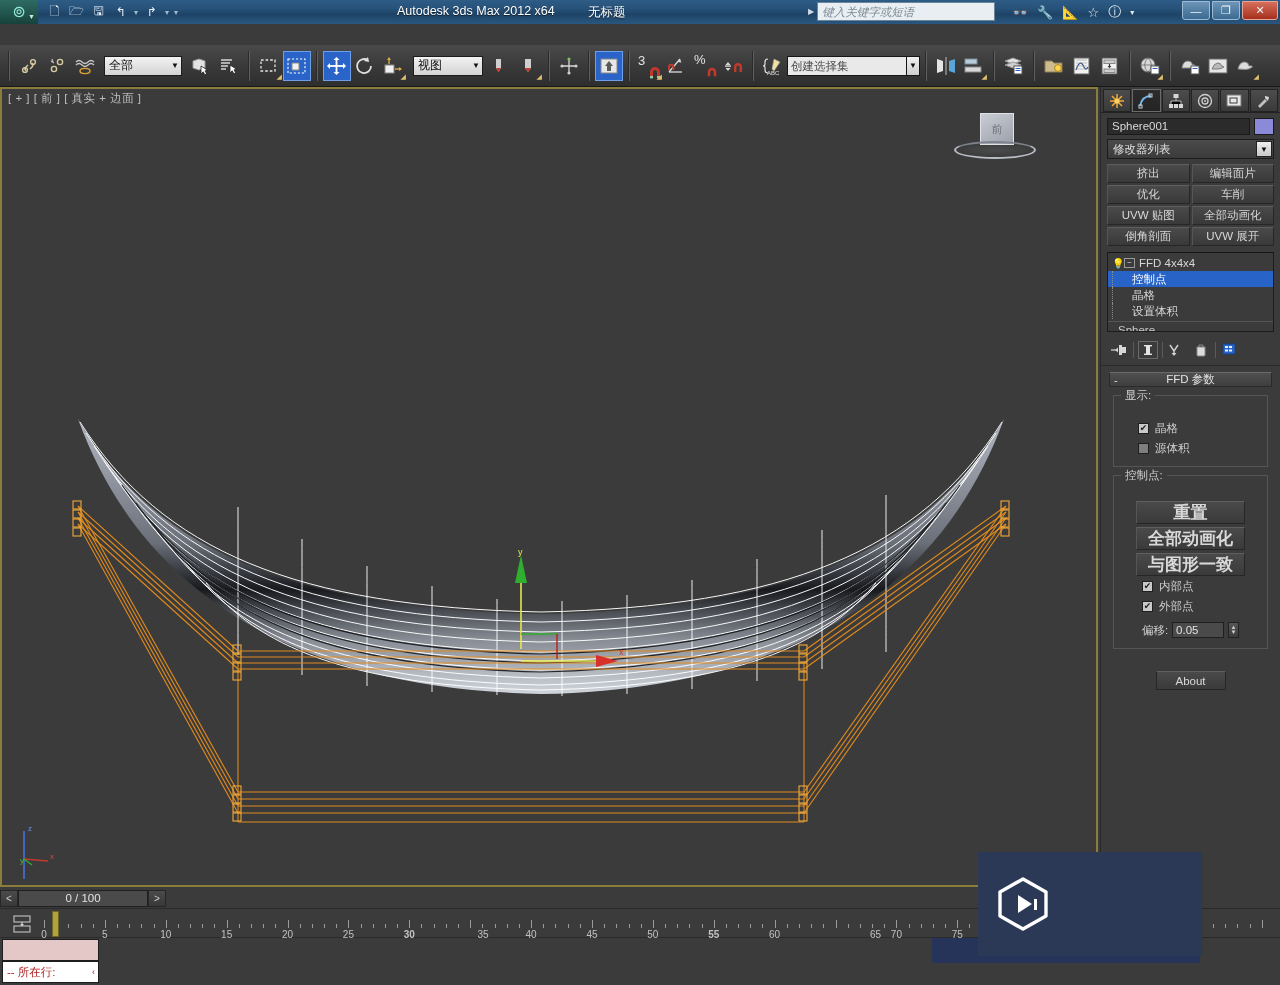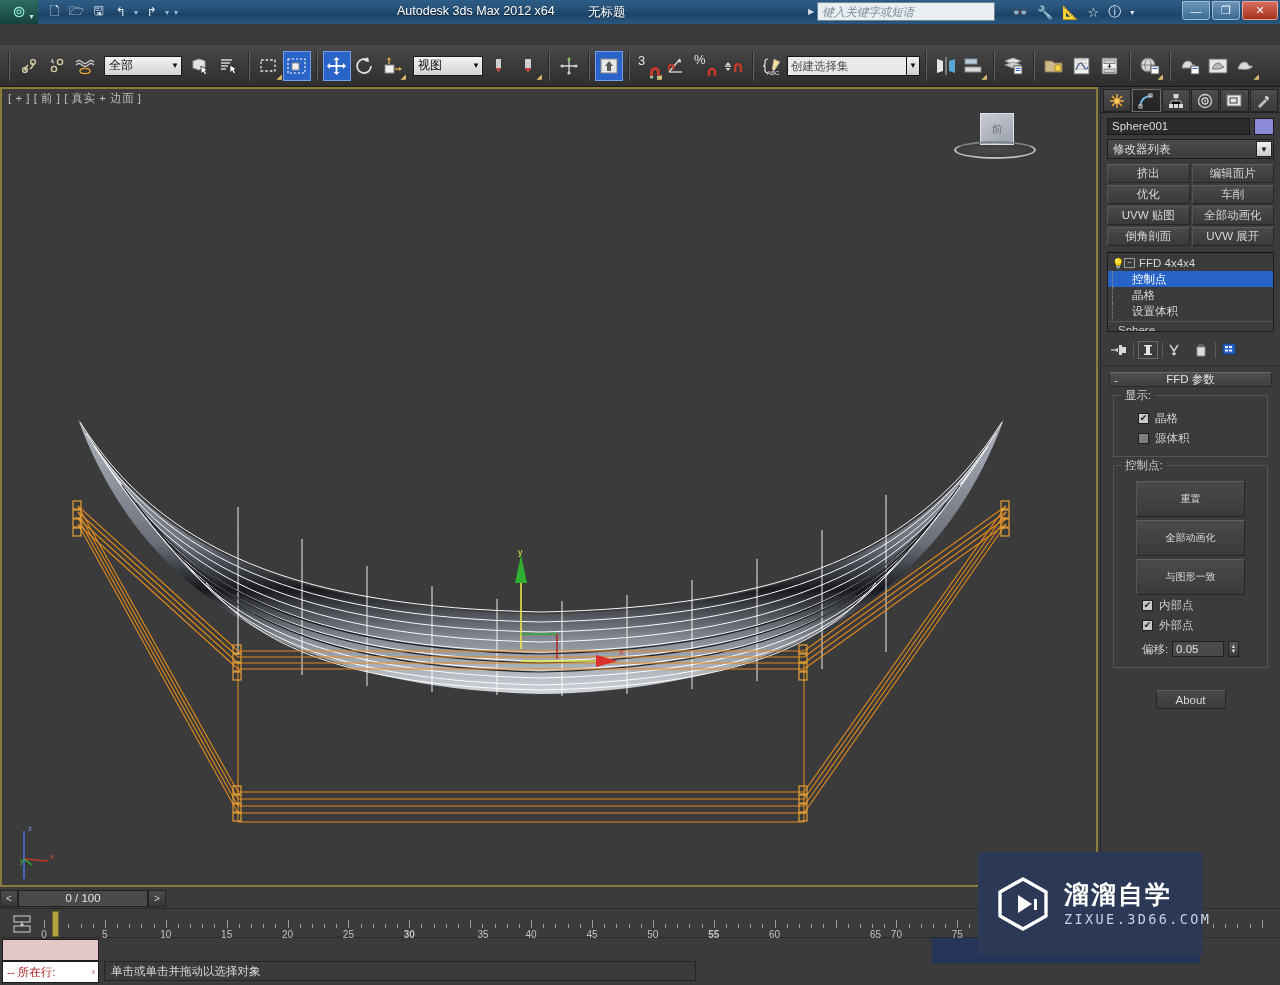--- a/index.html
+++ b/index.html
@@ -190,44 +190,44 @@
 
   .rollout{ margin:6px 8px 0 8px; }
   .rollout-hd{
     height:15px; background:linear-gradient(180deg,#4f4f4f,#3e3e3e);
     border:1px solid #2a2a2a; border-top-color:#6a6a6a;
     display:flex; align-items:center; justify-content:center; position:relative;
     font-size:11.5px; color:#e3e3e3;
   }
   .rollout-hd .minus{ position:absolute; left:4px; font-size:11px; color:#ddd;}
   .group{
-    margin:8px 4px 0 4px; border:1px solid #555; position:relative; padding:12px 8px 8px 8px;
+    margin:8px 4px 0 4px; border:1px solid #555; position:relative; padding:22px 8px 8px 8px;
   }
   .group > .gt{
     position:absolute; left:7px; top:-8px; background:#3b3b3b; padding:0 4px;
     font-size:11.5px; color:#cfcfcf;
   }
   .chk-row{ display:flex; align-items:center; gap:6px; height:20px; padding-left:16px;}
   .chk{
     width:11px; height:11px; background:#c9c9c9; border:1px solid #1f1f1f;
     display:flex; align-items:center; justify-content:center; font-size:9px; color:#1a1a1a; line-height:9px;
   }
   .chk.inset{ background:#7e7e7e; }
   .rad{
     width:11px; height:11px; border-radius:50%; background:#2a2a2a; border:1px solid #1f1f1f;
     display:flex; align-items:center; justify-content:center;
   }
   .rad .dot{ width:5px; height:5px; border-radius:50%; background:#dcdcdc; }
   .lbl{ font-size:11.5px; color:#cfcfcf; }
   .cbtn{
-    height:36px; margin:3px 14px 0 14px;
+    height:23px; margin:3px 14px 0 14px;
     background:linear-gradient(180deg,#4a4a4a,#3a3a3a);
     border:1px solid #262626; border-top-color:#5f5f5f; border-left-color:#565656;
     display:flex; align-items:center; justify-content:center;
-    font-size:10px; color:#d9d9d9;
+    font-size:17px; color:#d9d9d9;font-weight:bold;
   }
   .spin-row{ display:flex; align-items:center; justify-content:center; gap:4px; margin-top:6px;}
   .spin-field{
     width:52px; height:16px; background:#4a4a4a; border:1px solid #1f1f1f;
     color:#e0e0e0; font-size:11.5px; padding:0 3px; line-height:14px;
   }
   .spin-btns{ width:11px; height:16px; background:linear-gradient(180deg,#565656,#3c3c3c);
     border:1px solid #222; display:flex; flex-direction:column; align-items:center;
     justify-content:center; font-size:6px; color:#d0d0d0; line-height:5px;}
   .about-btn{
@@ -1052,21 +1052,20 @@
   </div>
 
   <div class="statusbar">
     <div class="mini-listener"></div>
     <div class="mini-listener2">
       <span>--</span>
       <span>所在行:</span>
       <span class="ml-caret">‹</span>
     </div>
 
-    <div class="st-line" style="top:23px; width:592px;">单击或单击并拖动以选择对象</div>
 
     <div class="anim-area">
       
       
       
       
       
       
       
       
@@ -1078,19 +1077,15 @@
   <div class="sel-overlay"></div>
 
   <div class="watermark">
     <div class="wm-play">
       <svg width="58" height="58" viewBox="0 0 58 58">
         <path d="M29 4 L52 17 V41 L29 54 L6 41 V17 Z" fill="none" stroke="#ffffff" stroke-width="3.4" stroke-linejoin="round" stroke-linecap="round"></path>
         <path d="M24 20 L38 29 L24 38 Z" fill="#ffffff"></path>
         <rect x="40" y="24" width="3" height="11" fill="#ffffff"></rect>
       </svg>
     </div>
-    <div class="wm-text">
-      <div class="wm-cn">溜溜自学</div>
-      <div class="wm-en">ZIXUE.3D66.COM</div>
-    </div>
   </div>
 
 </div>
 
 </body></html>

